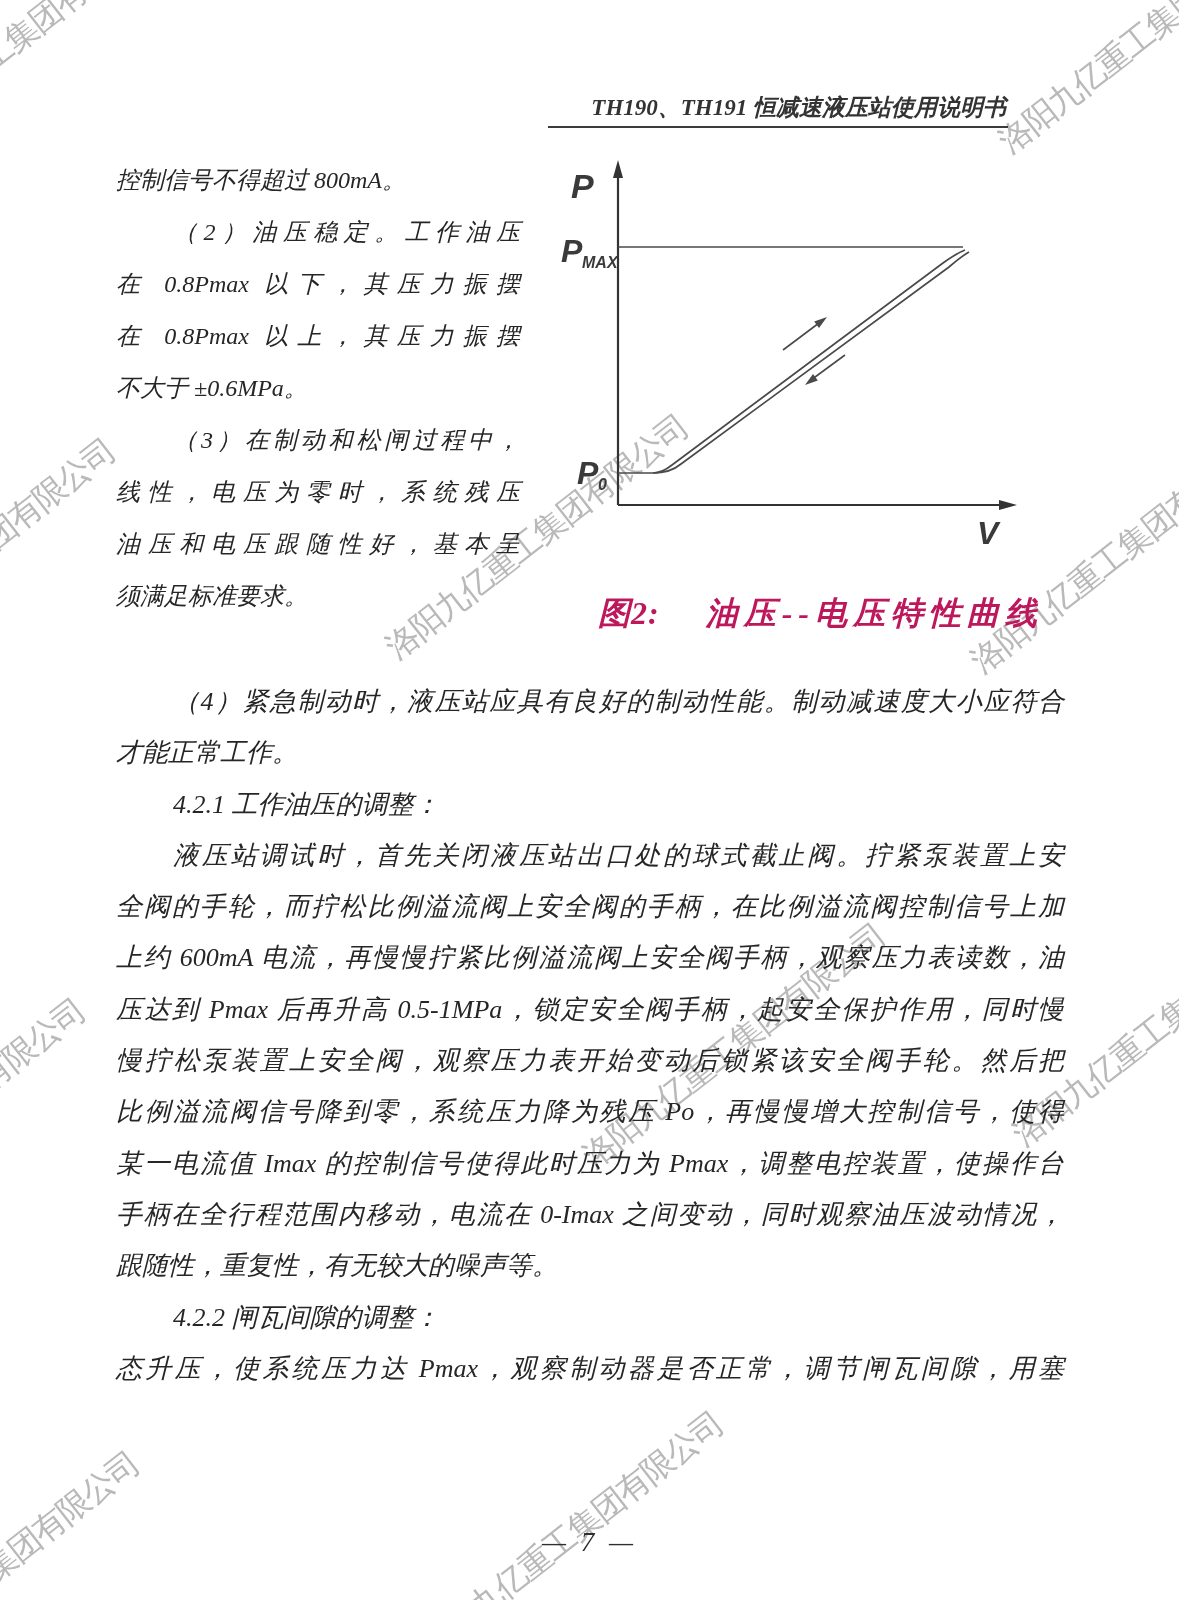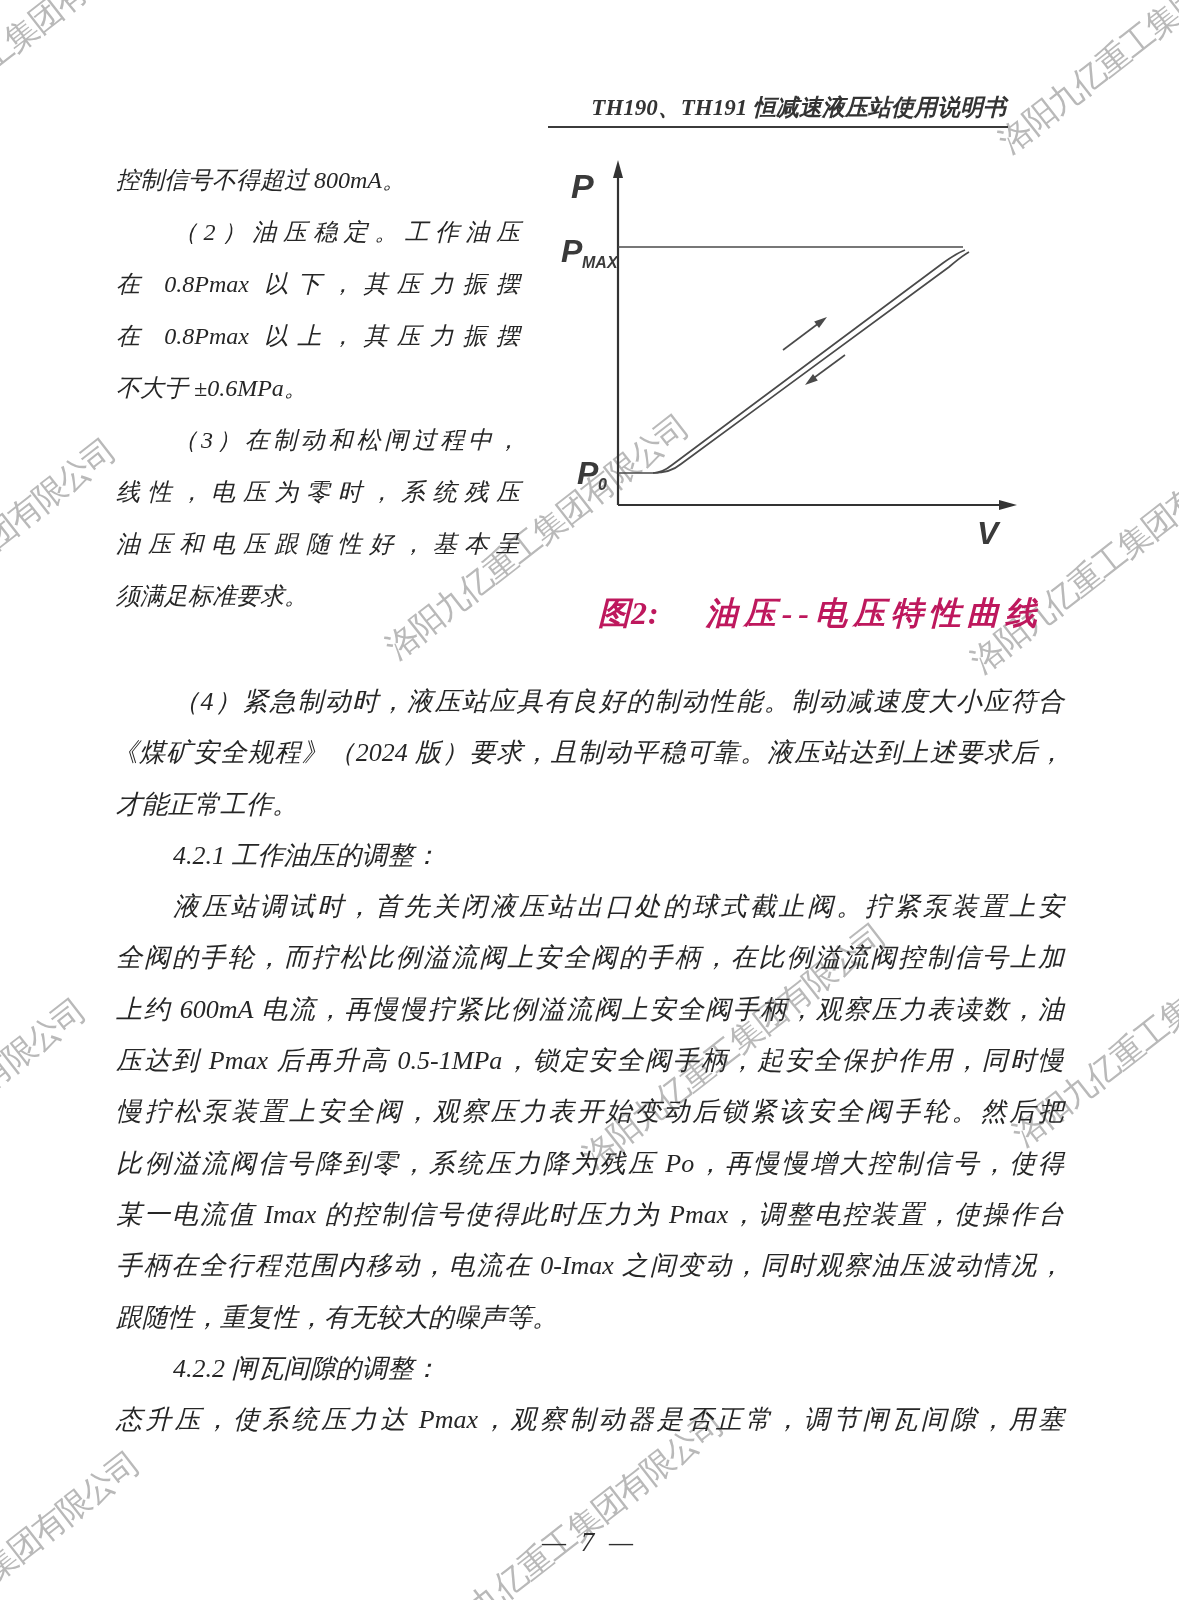--- a/index.html
+++ b/index.html
@@ -112,21 +112,20 @@
       <text x="422" y="394" font-size="32">V</text>
     </svg>
 
     <div id="fig-caption">
       <span class="cap-prefix">图2:</span>
       <span class="cap-text">油压--电压特性曲线</span>
     </div>
 
     <div id="body-col">
       <div class="line ind jl">（4）紧急制动时，液压站应具有良好的制动性能。制动减速度大小应符合</div>
-      <div class="line hang jl">《煤矿安全规程》（2024 版）要求，且制动平稳可靠。液压站达到上述要求后，</div>
       <div class="line">才能正常工作。</div>
 
       <div class="line ind">4.2.1 工作油压的调整：</div>
 
       <div class="line ind jl">液压站调试时，首先关闭液压站出口处的球式截止阀。拧紧泵装置上安</div>
       <div class="line jl">全阀的手轮，而拧松比例溢流阀上安全阀的手柄，在比例溢流阀控制信号上加</div>
       <div class="line jl">上约 600mA 电流，再慢慢拧紧比例溢流阀上安全阀手柄，观察压力表读数，油</div>
       <div class="line jl">压达到 Pmax 后再升高 0.5-1MPa，锁定安全阀手柄，起安全保护作用，同时慢</div>
       <div class="line jl">慢拧松泵装置上安全阀，观察压力表开始变动后锁紧该安全阀手轮。然后把</div>
       <div class="line jl">比例溢流阀信号降到零，系统压力降为残压 Po，再慢慢增大控制信号，使得</div>

